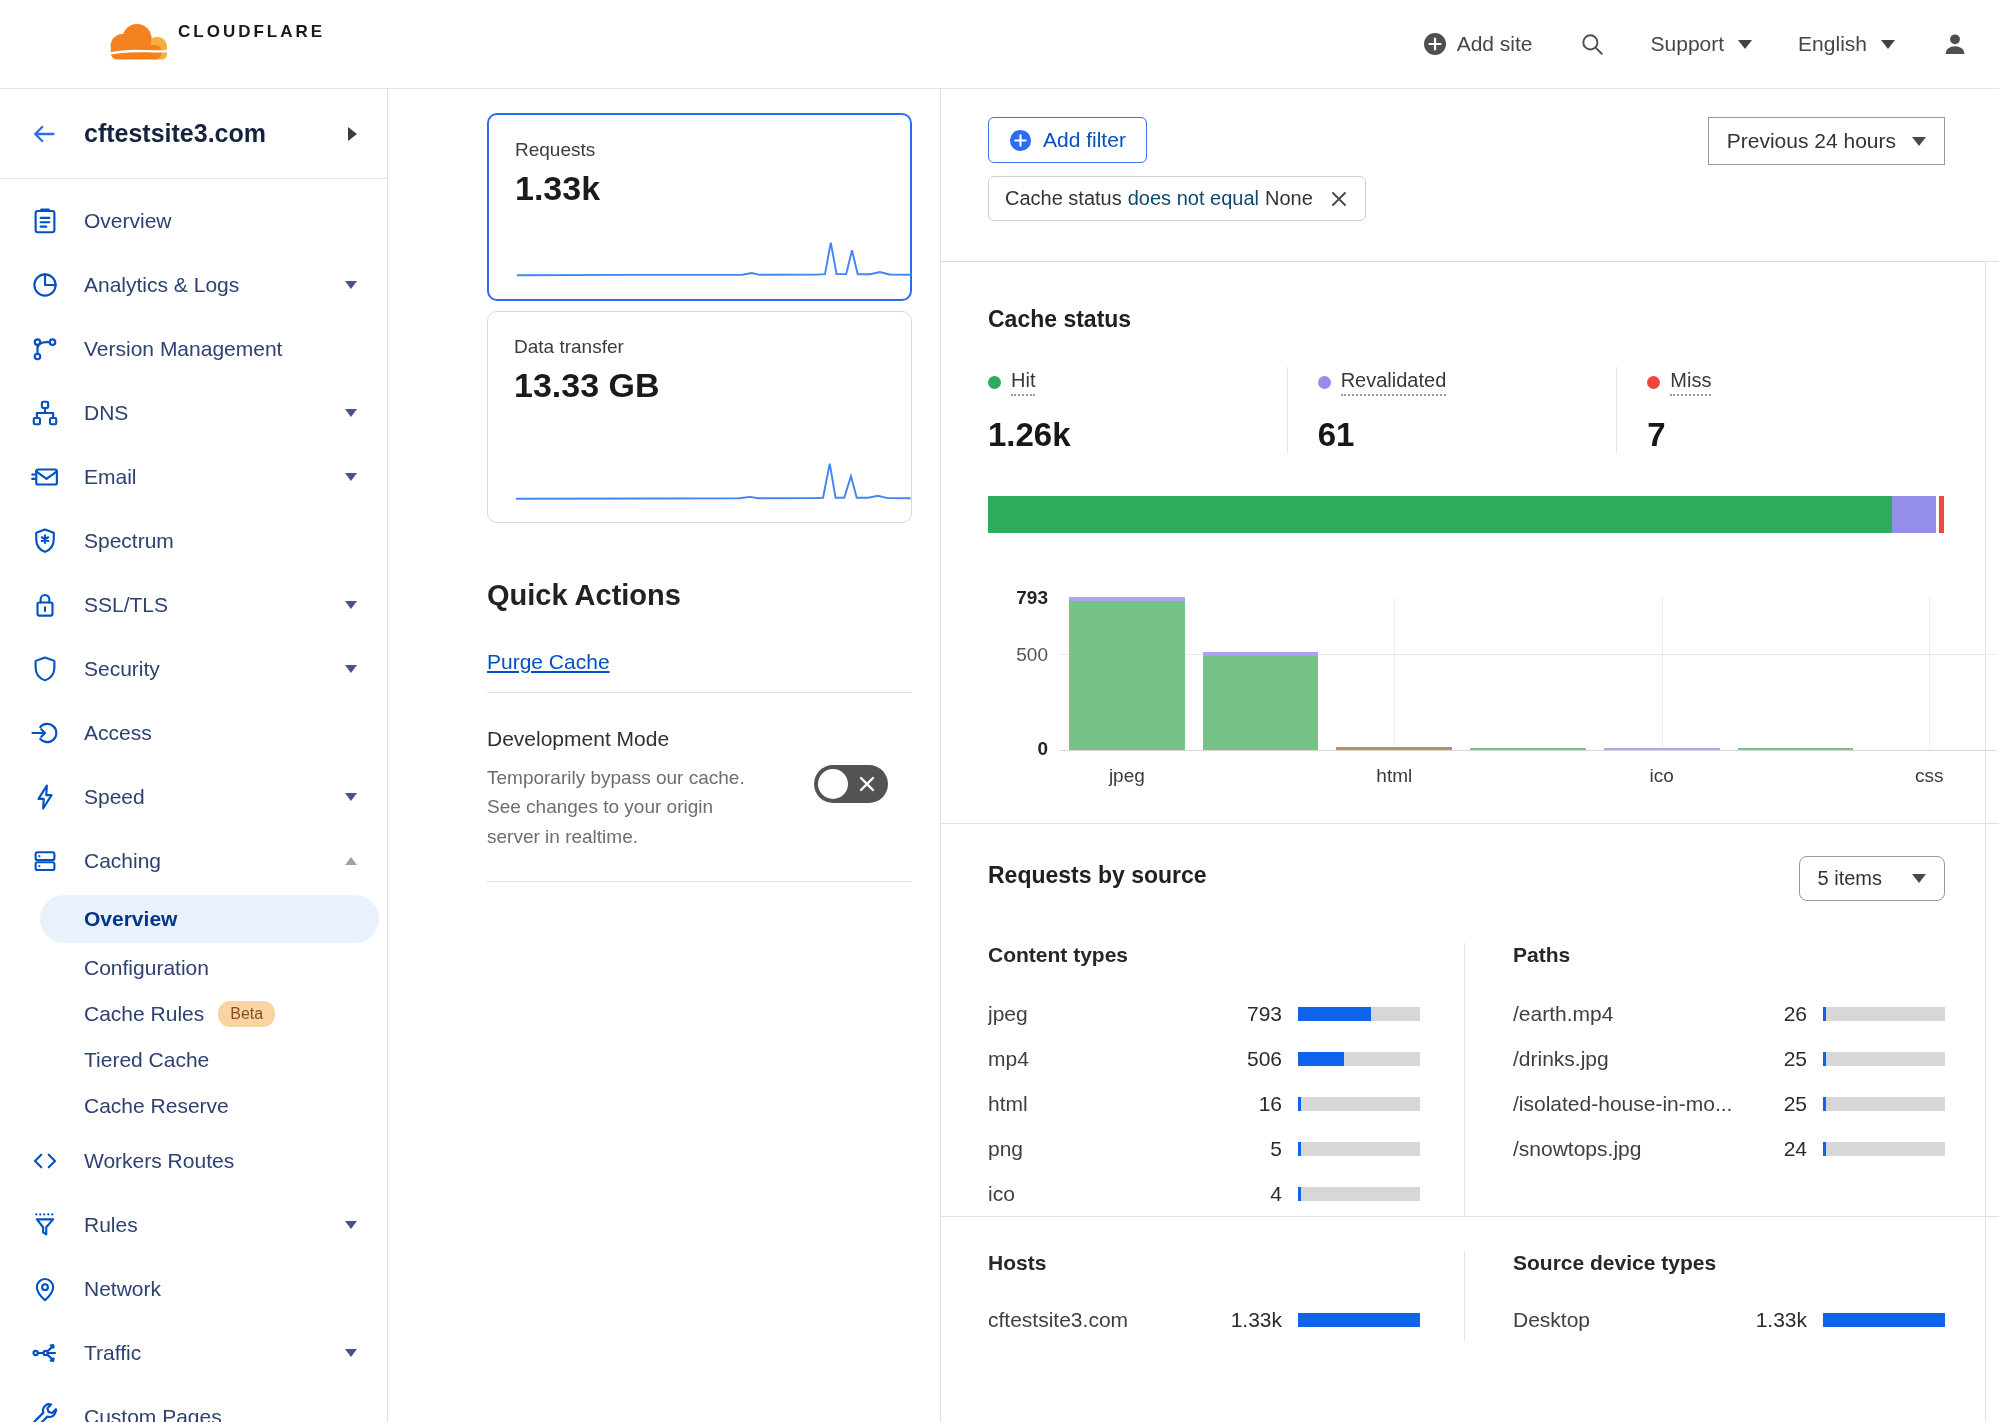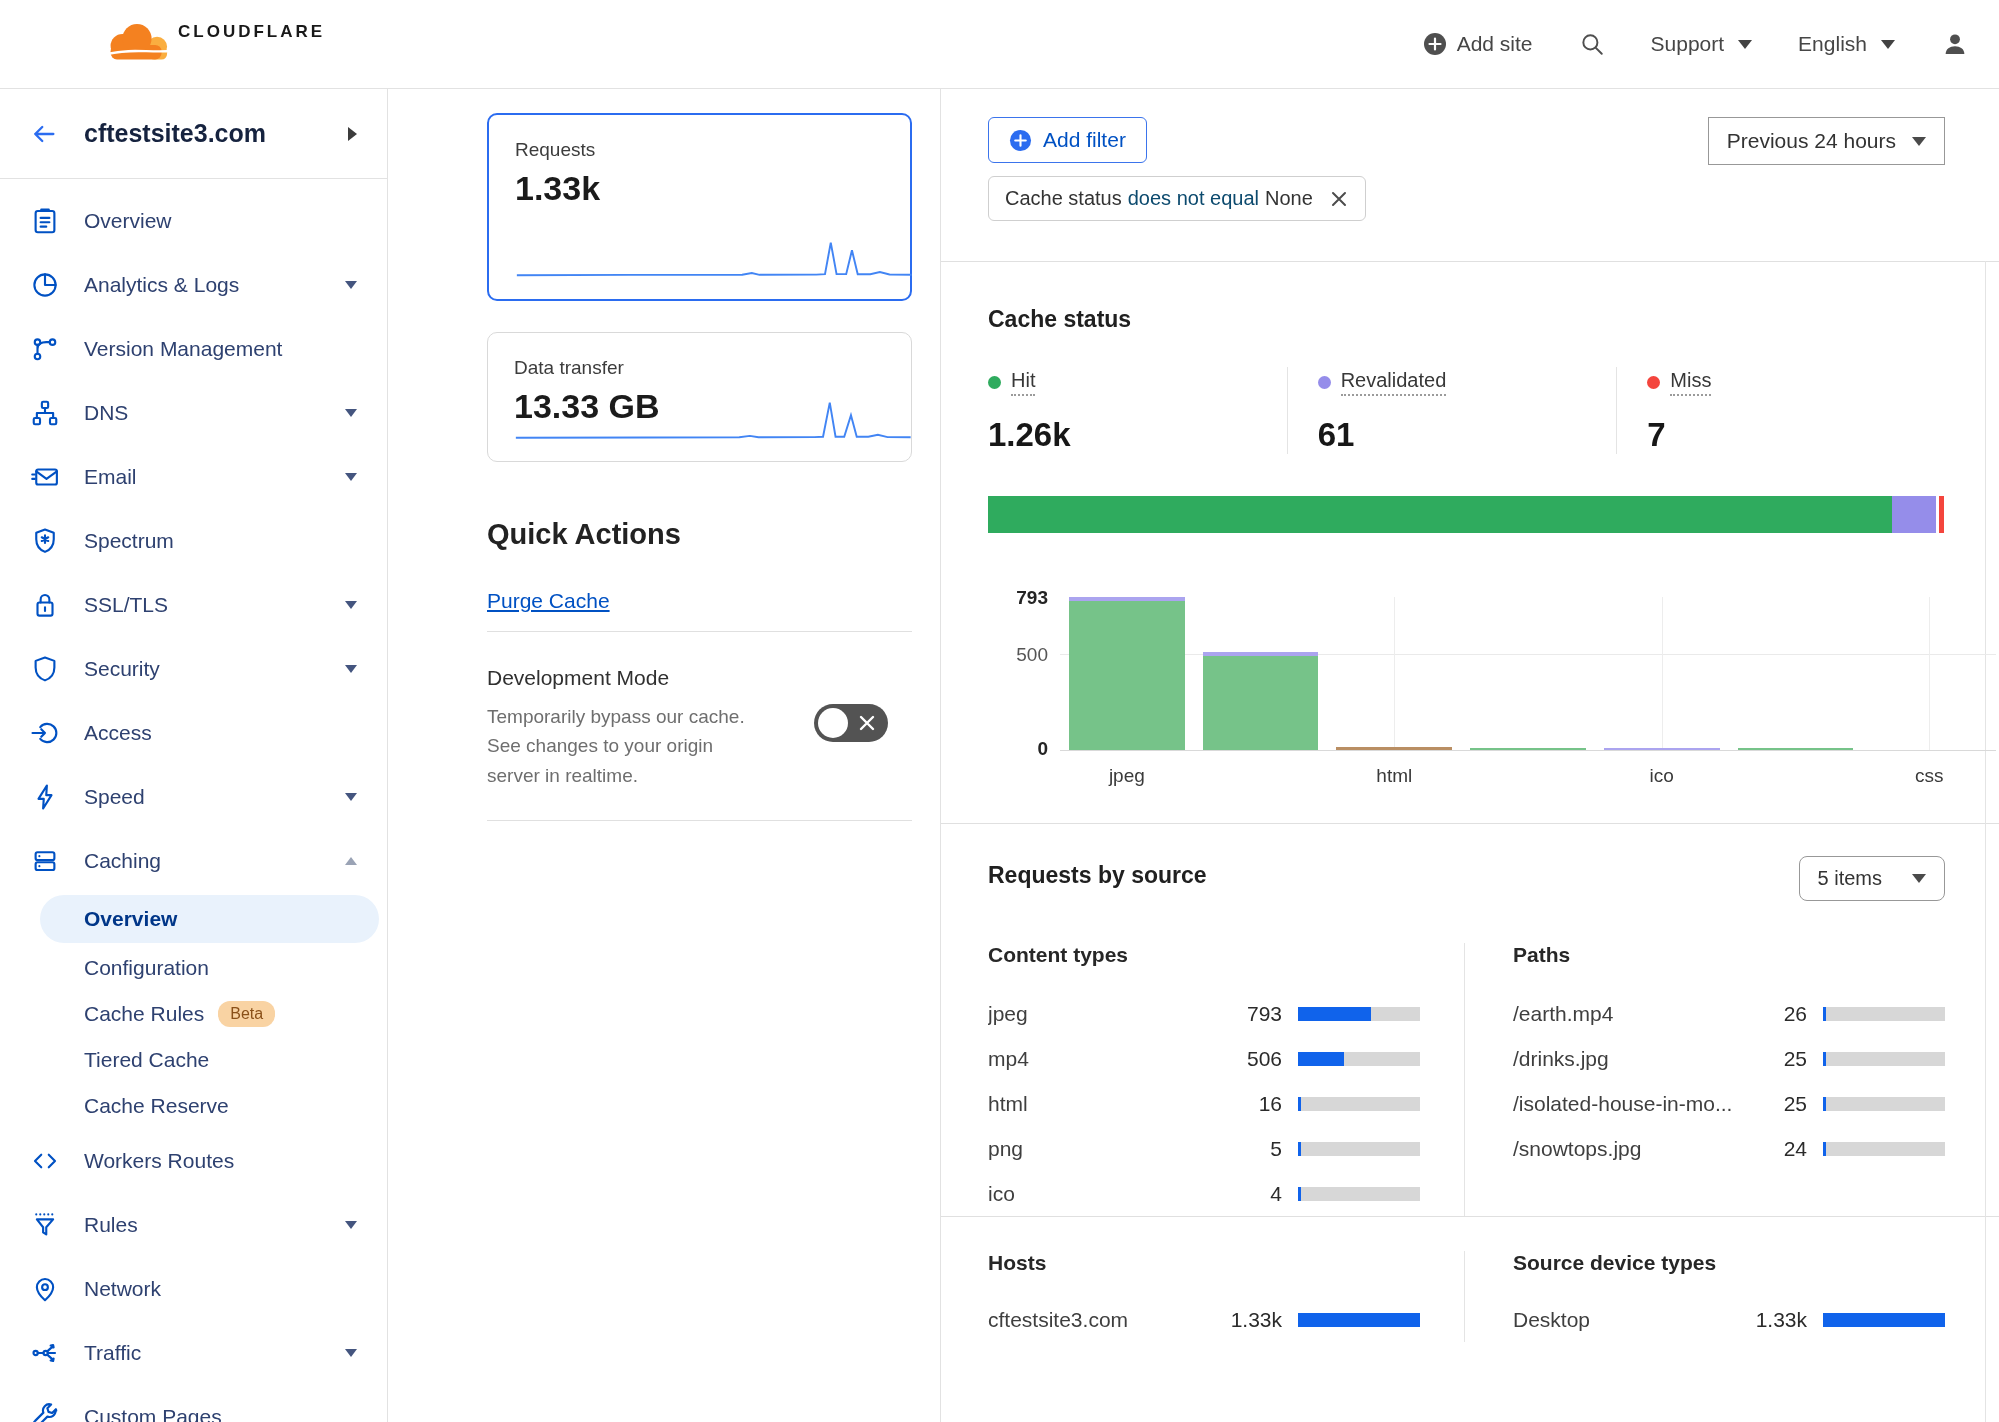--- a/index.html
+++ b/index.html
@@ -43,21 +43,21 @@
                    border-radius:24px;font-weight:700;color:#003688}
   .beta-badge{margin-left:14px;background:#f9d3a3;color:#8a5019;font-size:16px;
               padding:4px 12px;border-radius:12px}
 
   
   .midcol{position:absolute;top:0;left:388px;bottom:0;width:553px;border-right:1px solid #e2e2e2;
           padding:24px 29px 0 99px}
   .metric-card{position:relative;width:425px;border:1px solid #d9d9d9;border-radius:10px;
                padding:24px 26px;height:188px;cursor:pointer}
   .metric-card.selected{border:2px solid #2b6cf0}
-  .metric-card+.metric-card{margin-top:31px;height:130px}
+  .metric-card+.metric-card{margin-top:10px;height:212px}
   .metric-label{font-size:19px;color:#3c3c3c}
   .metric-value{font-size:34px;font-weight:700;color:#1b1b1b;margin-top:8px}
   .spark{position:absolute;left:24px;right:24px;bottom:16px;height:52px}
   .spark path{stroke:#4285f4;stroke-width:2;fill:none}
   .qa-title{margin-top:56px;font-size:29px;font-weight:700;color:#222}
   .purge{display:inline-block;margin-top:38px;font-size:21px;color:#0051c3;
          text-decoration:underline;cursor:pointer}
   .mid-hr{border:none;border-top:1px solid #e0e0e0;margin-top:18px;width:425px}
   .devmode{position:relative;margin-top:34px;width:425px}
   .dev-title{font-size:21px;color:#303030}

